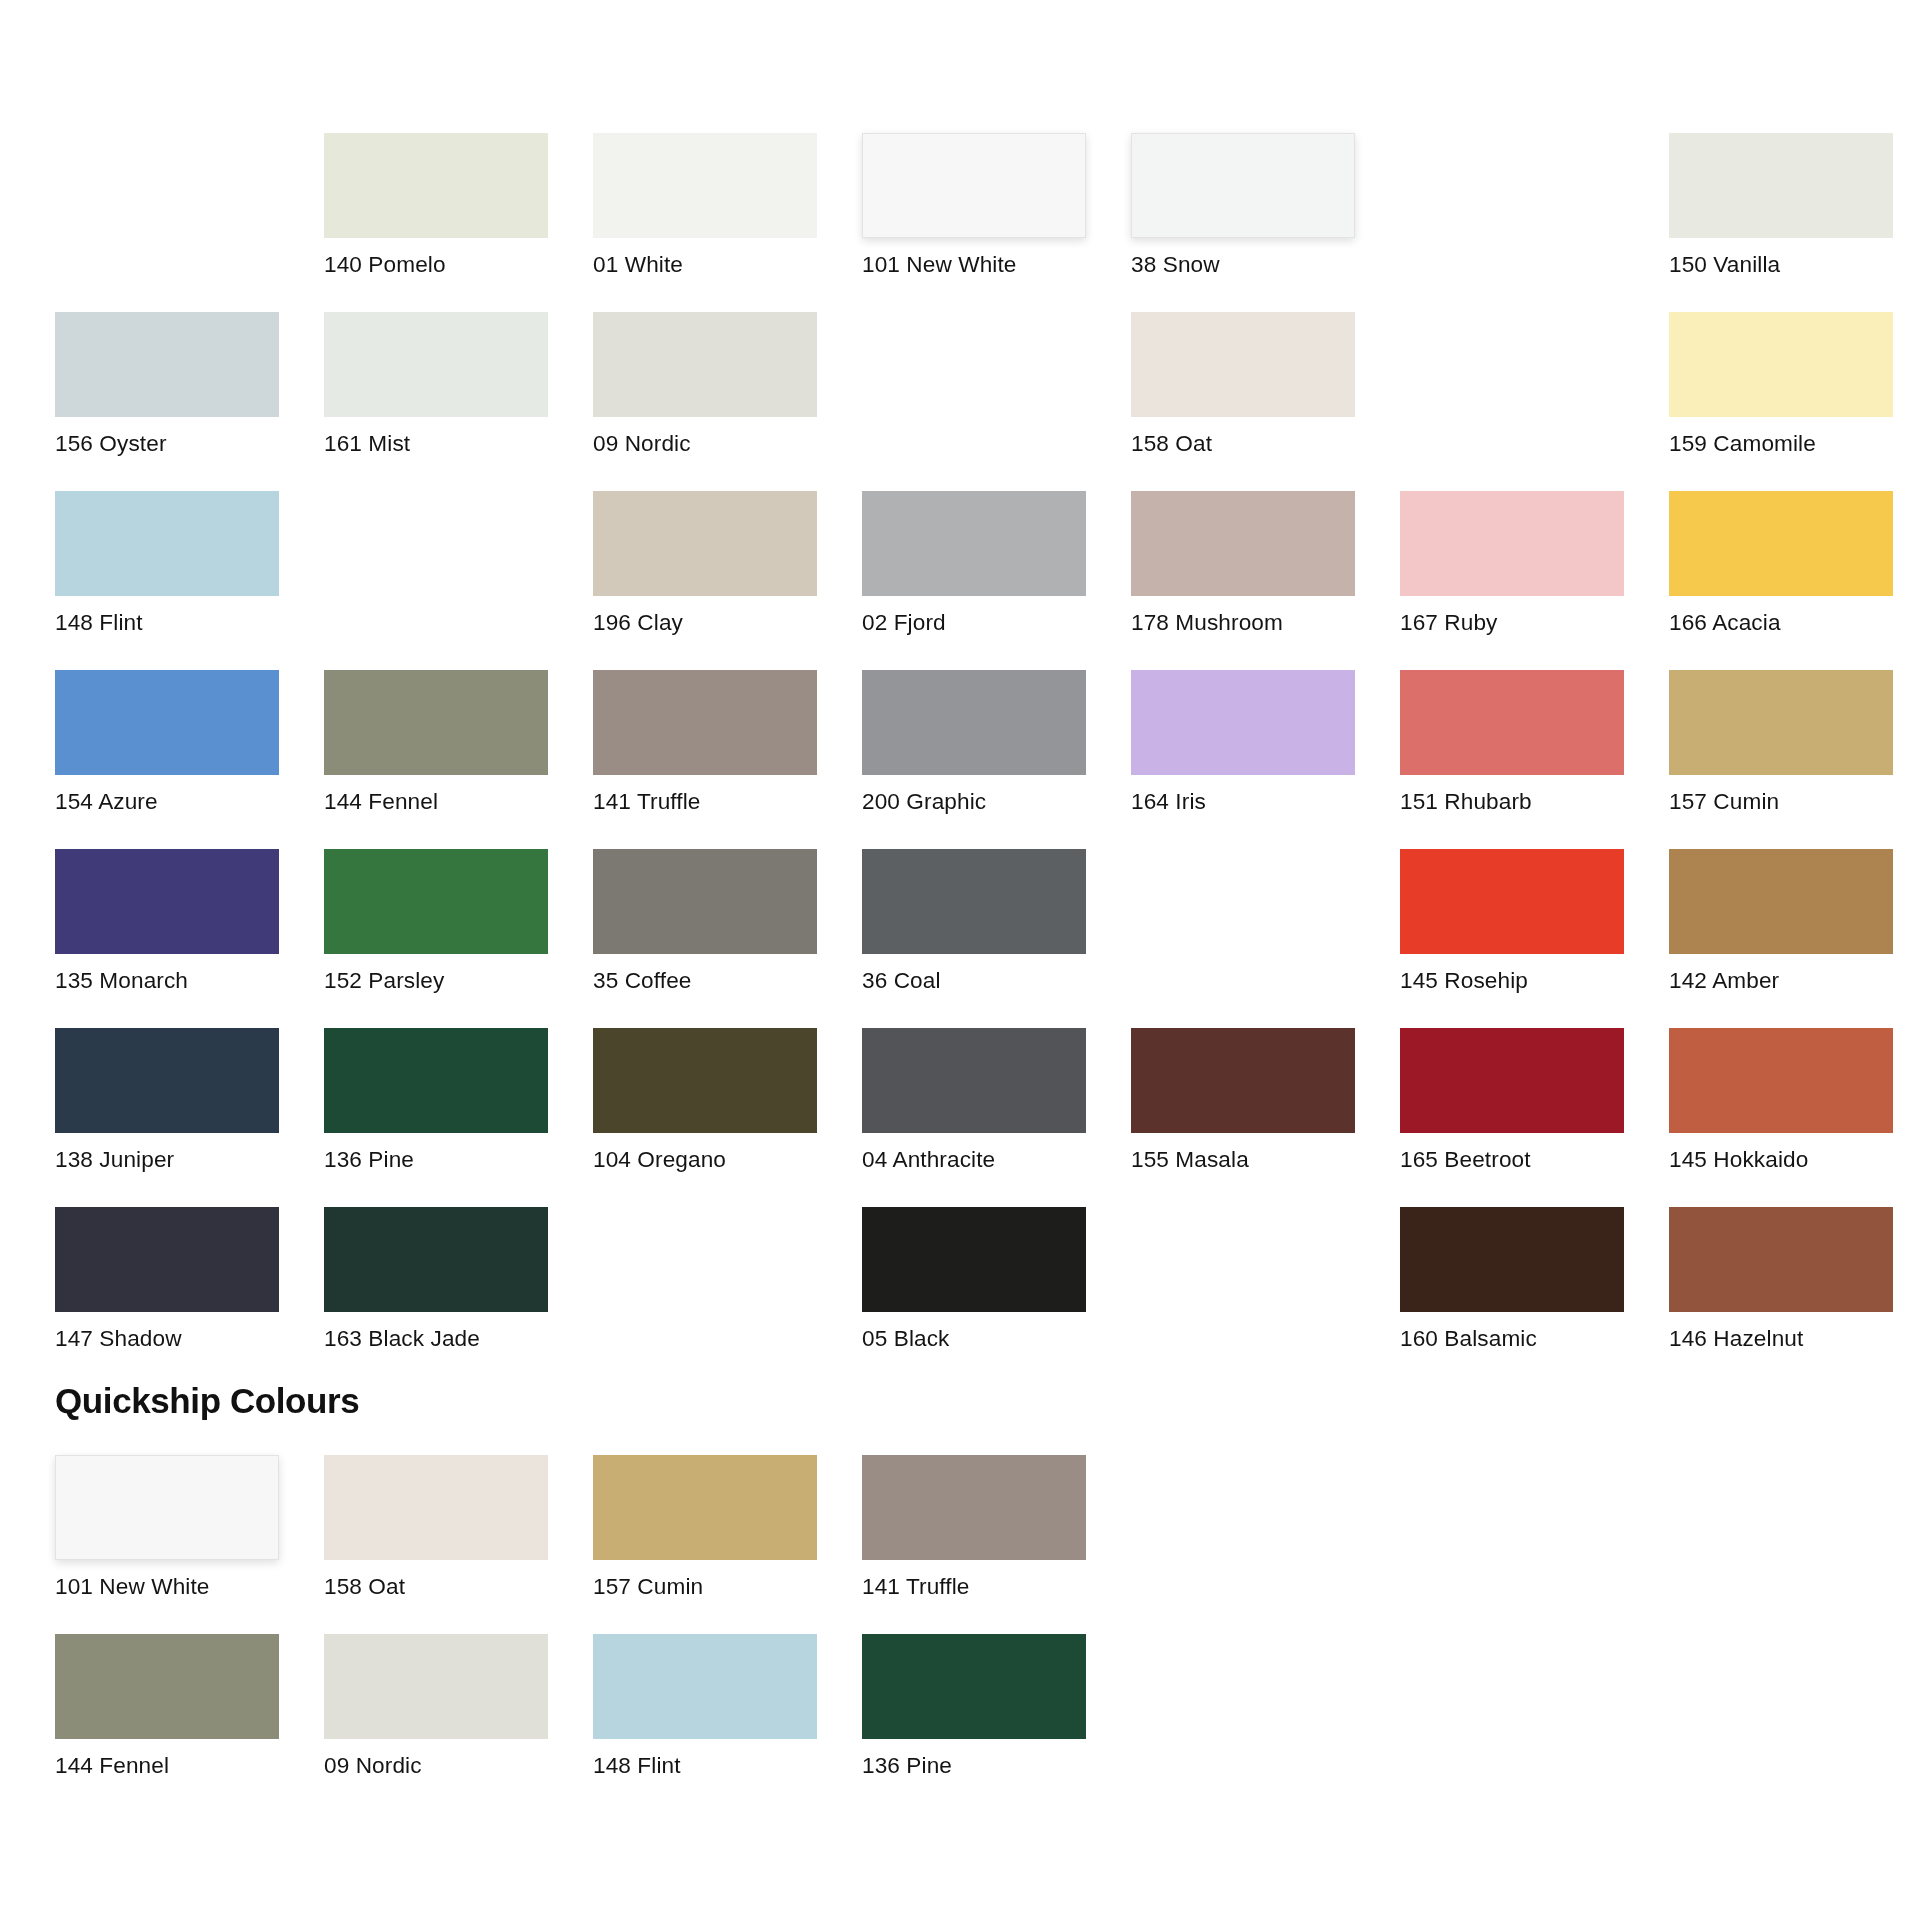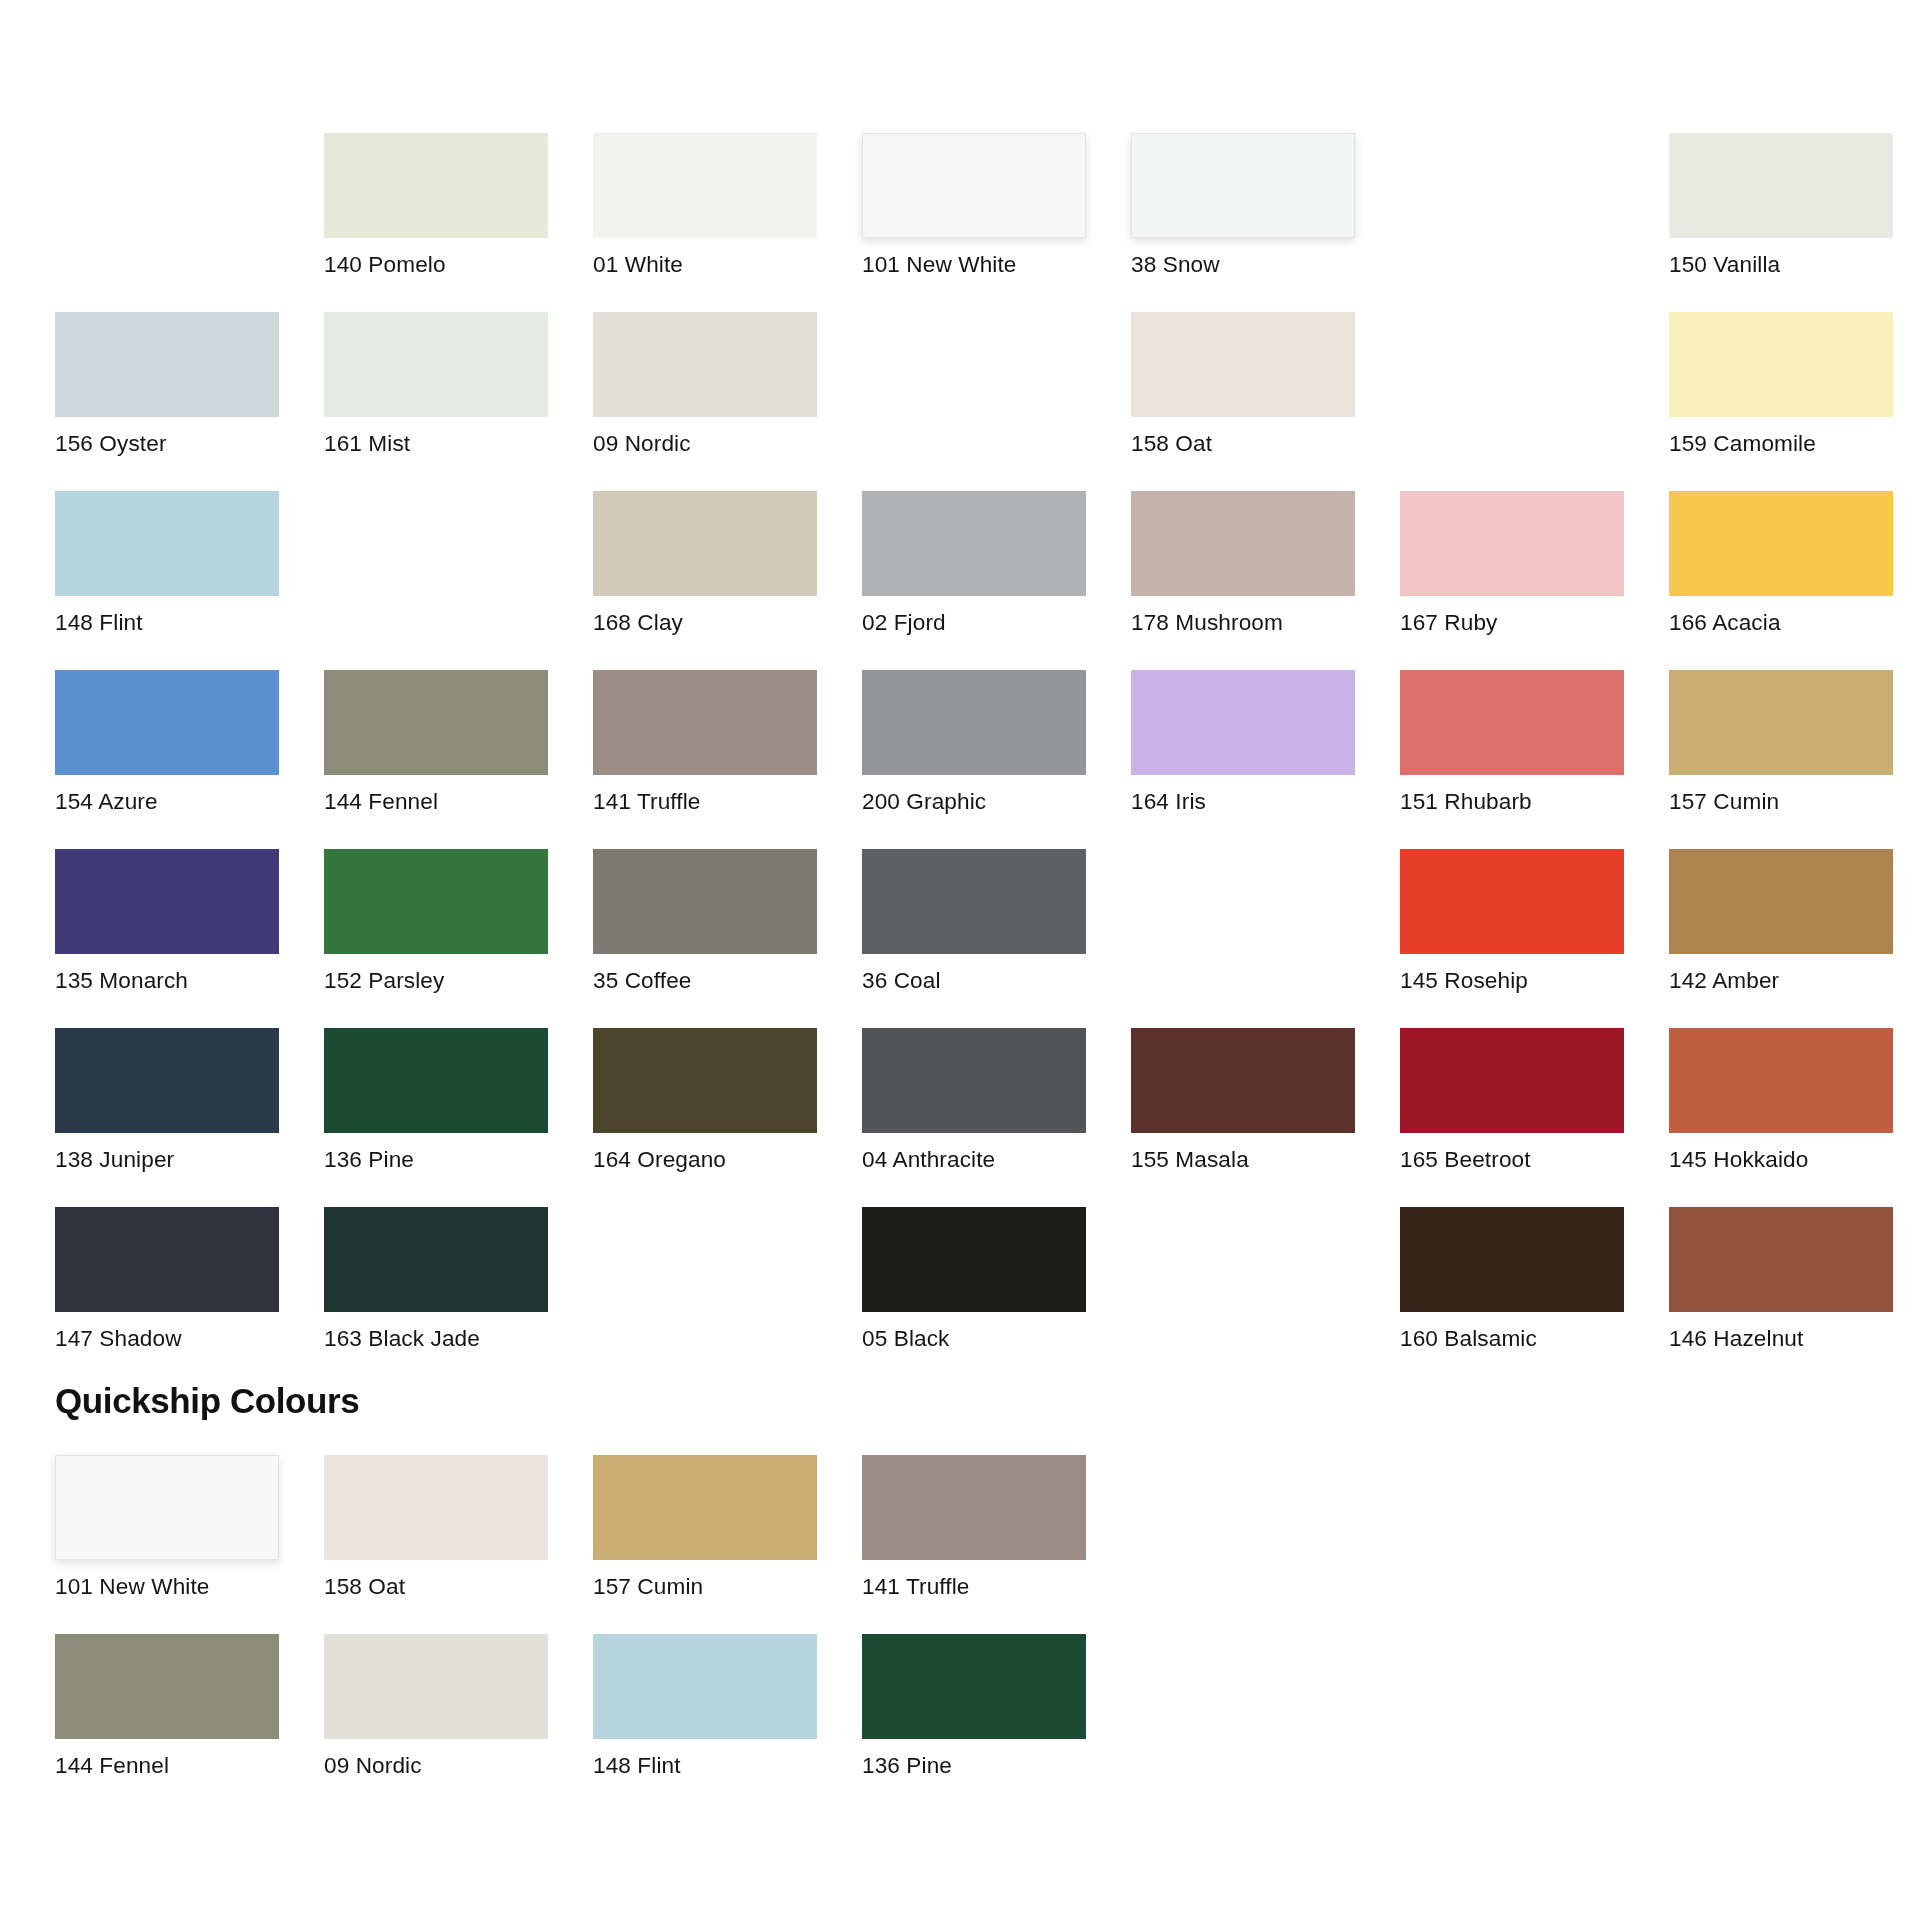--- a/index.html
+++ b/index.html
@@ -132,21 +132,21 @@
         <span class="chip" style="background: rgb(250, 239, 184);"></span>
         <span class="chip-label">159 Camomile</span>
       </div>
       <div class="cell">
         <span class="chip" style="background: rgb(183, 213, 223);"></span>
         <span class="chip-label">148 Flint</span>
       </div>
       <div class="cell empty"></div>
       <div class="cell">
         <span class="chip" style="background: rgb(210, 201, 186);"></span>
-        <span class="chip-label">168 Clay</span>
+        <span class="chip-label">196 Clay</span>
       </div>
       <div class="cell">
         <span class="chip" style="background: rgb(176, 177, 178);"></span>
         <span class="chip-label">02 Fjord</span>
       </div>
       <div class="cell">
         <span class="chip" style="background: rgb(196, 178, 171);"></span>
         <span class="chip-label">178 Mushroom</span>
       </div>
       <div class="cell">
@@ -213,21 +213,21 @@
       <div class="cell">
         <span class="chip" style="background: rgb(42, 58, 75);"></span>
         <span class="chip-label">138 Juniper</span>
       </div>
       <div class="cell">
         <span class="chip" style="background: rgb(29, 74, 53);"></span>
         <span class="chip-label">136 Pine</span>
       </div>
       <div class="cell">
         <span class="chip" style="background: rgb(75, 69, 43);"></span>
-        <span class="chip-label">164 Oregano</span>
+        <span class="chip-label">104 Oregano</span>
       </div>
       <div class="cell">
         <span class="chip" style="background: rgb(82, 84, 87);"></span>
         <span class="chip-label">04 Anthracite</span>
       </div>
       <div class="cell">
         <span class="chip" style="background: rgb(92, 50, 44);"></span>
         <span class="chip-label">155 Masala</span>
       </div>
       <div class="cell">

